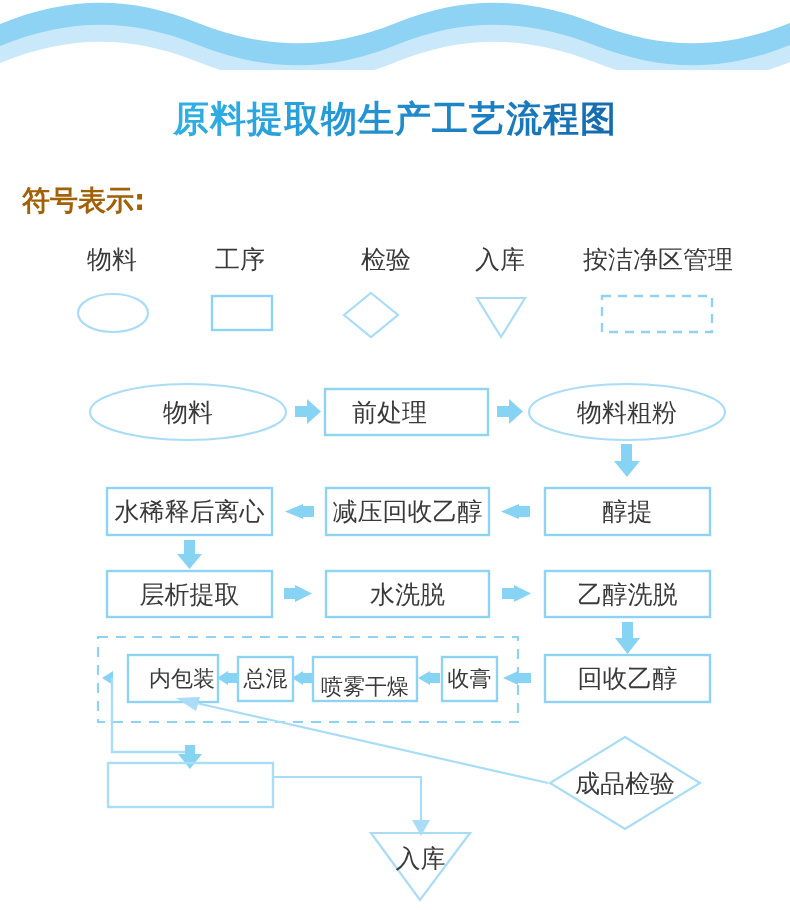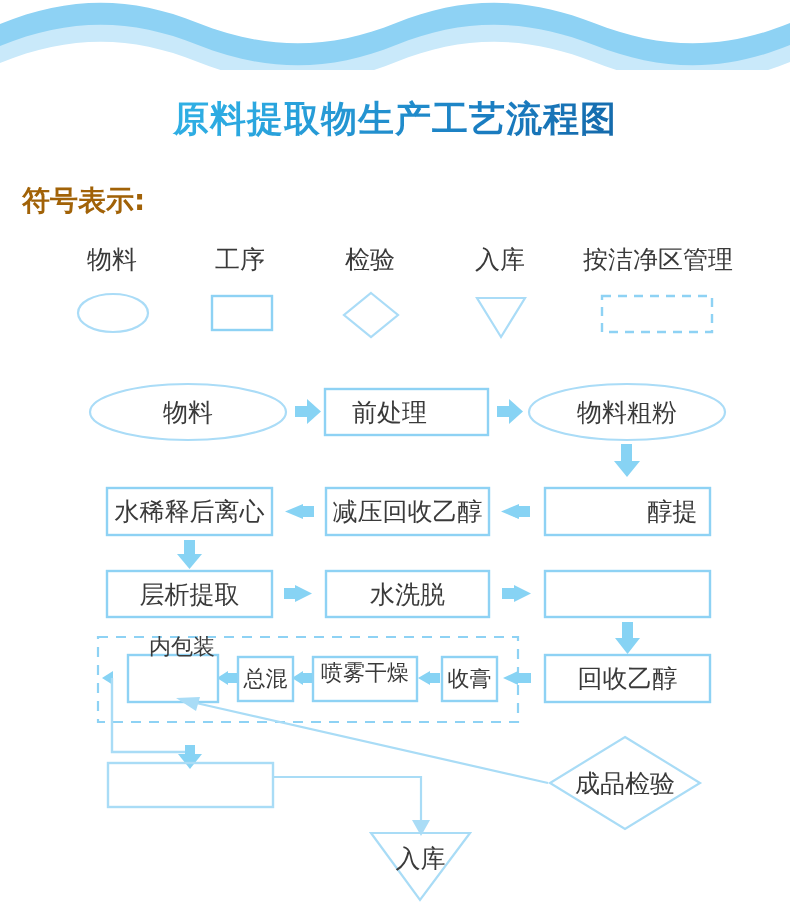--- a/index.html
+++ b/index.html
@@ -67,21 +67,21 @@
     <path d="M0,24 C70,-4 130,-4 198,23 C266,50 330,50 396,23 C462,-4 526,-4 594,23 C662,50 724,50 790,23
              L790,45 C724,72 662,72 594,45 C526,18 462,18 396,45 C330,72 266,72 198,45 C130,18 70,18 0,46 Z" fill="#8ed2f4"></path>
   </svg>
 
   <div id="title">原料提取物生产工艺流程图</div>
 
   <div id="legend-title">符号表示:</div>
 
   <div class="legend-label" style="left:62px;width:100px;">物料</div>
   <div class="legend-label" style="left:190px;width:100px;">工序</div>
-  <div class="legend-label" style="left:320px;width:100px;">检验</div>
+  <div class="legend-label" style="left:336px;width:100px;">检验</div>
   <div class="legend-label" style="left:450px;width:100px;">入库</div>
   <div class="legend-label" style="left:562px;width:192px;">按洁净区管理</div>
 
   <svg id="svg" viewBox="0 0 790 910">
     <defs>
       <g id="tmpl"></g>
     </defs>
 
     <ellipse cx="113" cy="313" rx="35" ry="19" fill="none" stroke="#aadcf7" stroke-width="2.2"></ellipse>
     <rect x="212" y="296" width="60" height="34" fill="none" stroke="#8ed2f4" stroke-width="2.4"></rect>
@@ -199,28 +199,29 @@
 
     <polygon points="371,833 470,833 420,900" fill="none" stroke="#a9dcf6" stroke-width="2.2"></polygon>
   </svg>
 
   <div class="node-text" style="left:90px;top:385px;width:196px;height:55px;">物料</div>
   <div class="node-text" style="left:308px;top:389px;width:163px;height:46px;">前处理</div>
   <div class="node-text" style="left:529px;top:385px;width:196px;height:55px;">物料粗粉</div>
 
   <div class="node-text" style="left:107px;top:488px;width:165px;height:47px;">水稀释后离心</div>
   <div class="node-text" style="left:326px;top:488px;width:163px;height:47px;">减压回收乙醇</div>
-  <div class="node-text" style="left:545px;top:488px;width:165px;height:47px;padding-left:45px;">醇提</div>
+  <div class="node-text" style="left:545px;top:488px;width:165px;height:47px;">醇提</div>
 
   <div class="node-text" style="left:107px;top:571px;width:165px;height:46px;">层析提取</div>
   <div class="node-text" style="left:326px;top:571px;width:163px;height:46px;">水洗脱</div>
-
-  <div class="node-text small" style="left:128px;top:623px;width:108px;height:47px;text-align:right;">内包装</div>
+  <div class="node-text" style="left:545px;top:571px;width:165px;height:46px;">乙醇洗脱</div>
+
+  <div class="node-text small" style="left:128px;top:655px;width:108px;height:47px;text-align:right;">内包装</div>
   <div class="node-text small" style="left:238px;top:657px;width:55px;height:44px;">总混</div>
-  <div class="node-text small" style="left:313px;top:643px;width:104px;height:60px;">喷雾干燥</div>
+  <div class="node-text small" style="left:313px;top:657px;width:104px;height:60px;">喷雾干燥</div>
   <div class="node-text small" style="left:442px;top:657px;width:55px;height:44px;">收膏</div>
   <div class="node-text" style="left:545px;top:655px;width:165px;height:47px;">回收乙醇</div>
 
   <div class="node-text" style="left:550px;top:760px;width:150px;height:46px;">成品检验</div>
 
   <div class="node-text" style="left:371px;top:838px;width:99px;height:40px;">入库</div>
 
 </div>
 
 </body></html>

